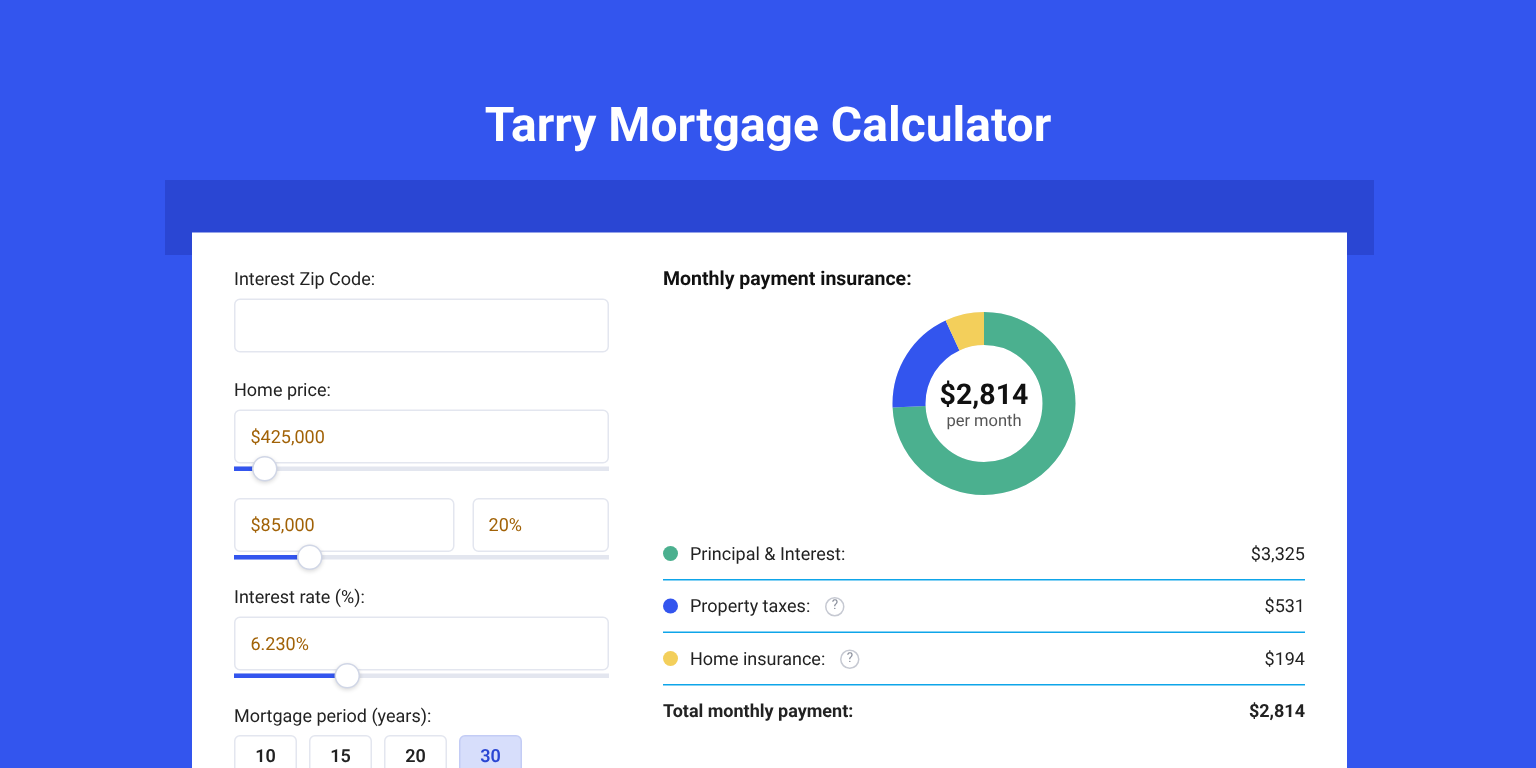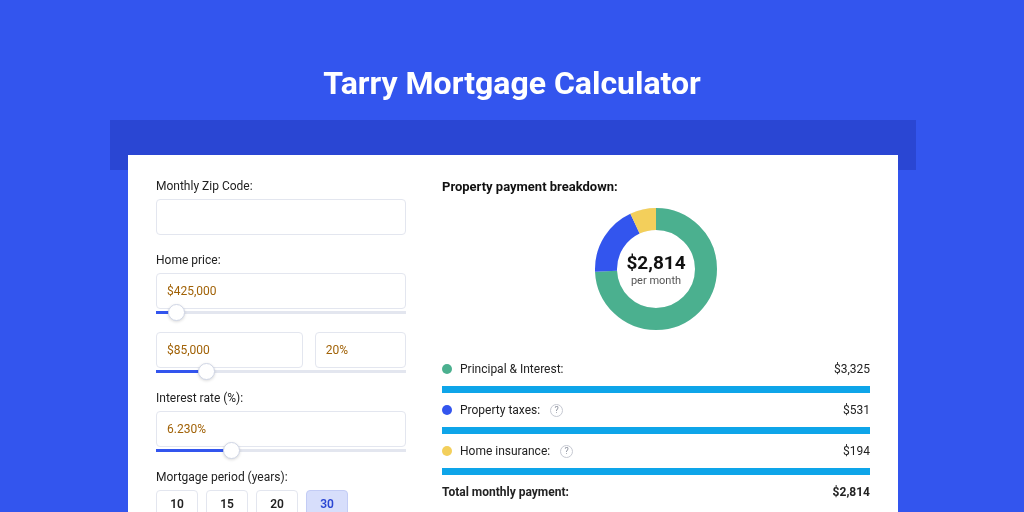--- a/index.html
+++ b/index.html
@@ -24,41 +24,41 @@
 .seg>button{border:1px solid #e3e6ef;background:#fff;font-size:12px;font-weight:600;color:#222;height:28px;width:42px;border-radius:4px;cursor:pointer}
 .seg>button.active{background:#d7defb;border-color:#c3ccf5;color:#2a46d3}
 .sect-title{font-size:13px;font-weight:700;color:#111;margin-bottom:10px}
 .donut-wrap{display:flex;justify-content:center;margin:8px 0 18px}
 .donut{position:relative;width:130px;height:130px}
 .donut svg{transform:rotate(-90deg)}
 .donut-center{position:absolute;inset:0;display:flex;flex-direction:column;align-items:center;justify-content:center}
 .donut-val{font-size:19px;font-weight:700;color:#111}
 .donut-sub{font-size:11px;color:#555}
 .legend{display:flex;flex-direction:column}
-.legend-row{display:flex;align-items:center;justify-content:space-between;padding:10px 0;border-bottom:7px solid #0ea5e9}
+.legend-row{display:flex;align-items:center;justify-content:space-between;padding:10px 0;border-bottom:1px solid #0ea5e9}
 .legend-left{display:flex;align-items:center;gap:8px}
 .dot{width:10px;height:10px;border-radius:50%}
 .legend-lbl{font-size:12px;color:#222}
 .legend-amt{font-size:12px;color:#222}
 .legend-row.total{border-bottom:none}
 .legend-row.total .legend-lbl,.legend-row.total .legend-amt{font-weight:700}
 .info{width:13px;height:13px;border:1px solid #c6c9d2;border-radius:50%;display:inline-flex;align-items:center;justify-content:center;font-size:9px;color:#8a8f9c;margin-left:2px}
 </style>
 </head>
 <body>
 
 <div class="stage">
   <h1 class="page-title">Tarry Mortgage Calculator</h1>
   <div class="backshade"></div>
 
   <div class="card">
 
     <div class="left">
       <div class="group">
-        <div class="lbl">Monthly Zip Code:</div>
+        <div class="lbl">Interest Zip Code:</div>
         <input class="field" value="" style="">
       </div>
 
       <div class="group">
         <div class="lbl">Home price:</div>
         <input class="field" value="$425,000" style="">
         <div class="slider-wrap">
           <div class="track">
               <div class="fill" style="width:8%"></div>
             </div>
@@ -96,21 +96,21 @@
           <button>10</button>
           <button>15</button>
           <button>20</button>
           <button class="active">30</button>
         </div>
       </div>
 
     </div>
 
     <div class="right">
-      <div class="sect-title">Property payment breakdown:</div>
+      <div class="sect-title">Monthly payment insurance:</div>
 
       <div class="donut-wrap">
         <div class="donut">
           <svg width="130" height="130" viewBox="0 0 130 130">
             <circle cx="65" cy="65" r="50" fill="none" stroke="#eef0f5" stroke-width="22"></circle>
             <circle cx="65" cy="65" r="50" fill="none" stroke="#4bb08f" stroke-width="22" stroke-dasharray="233 314" stroke-dashoffset="0"></circle>
             <circle cx="65" cy="65" r="50" fill="none" stroke="#3355ee" stroke-width="22" stroke-dasharray="59 314" stroke-dashoffset="-233"></circle>
             <circle cx="65" cy="65" r="50" fill="none" stroke="#f3cf5b" stroke-width="22" stroke-dasharray="22 314" stroke-dashoffset="-292"></circle>
           </svg>
           <div class="donut-center">

